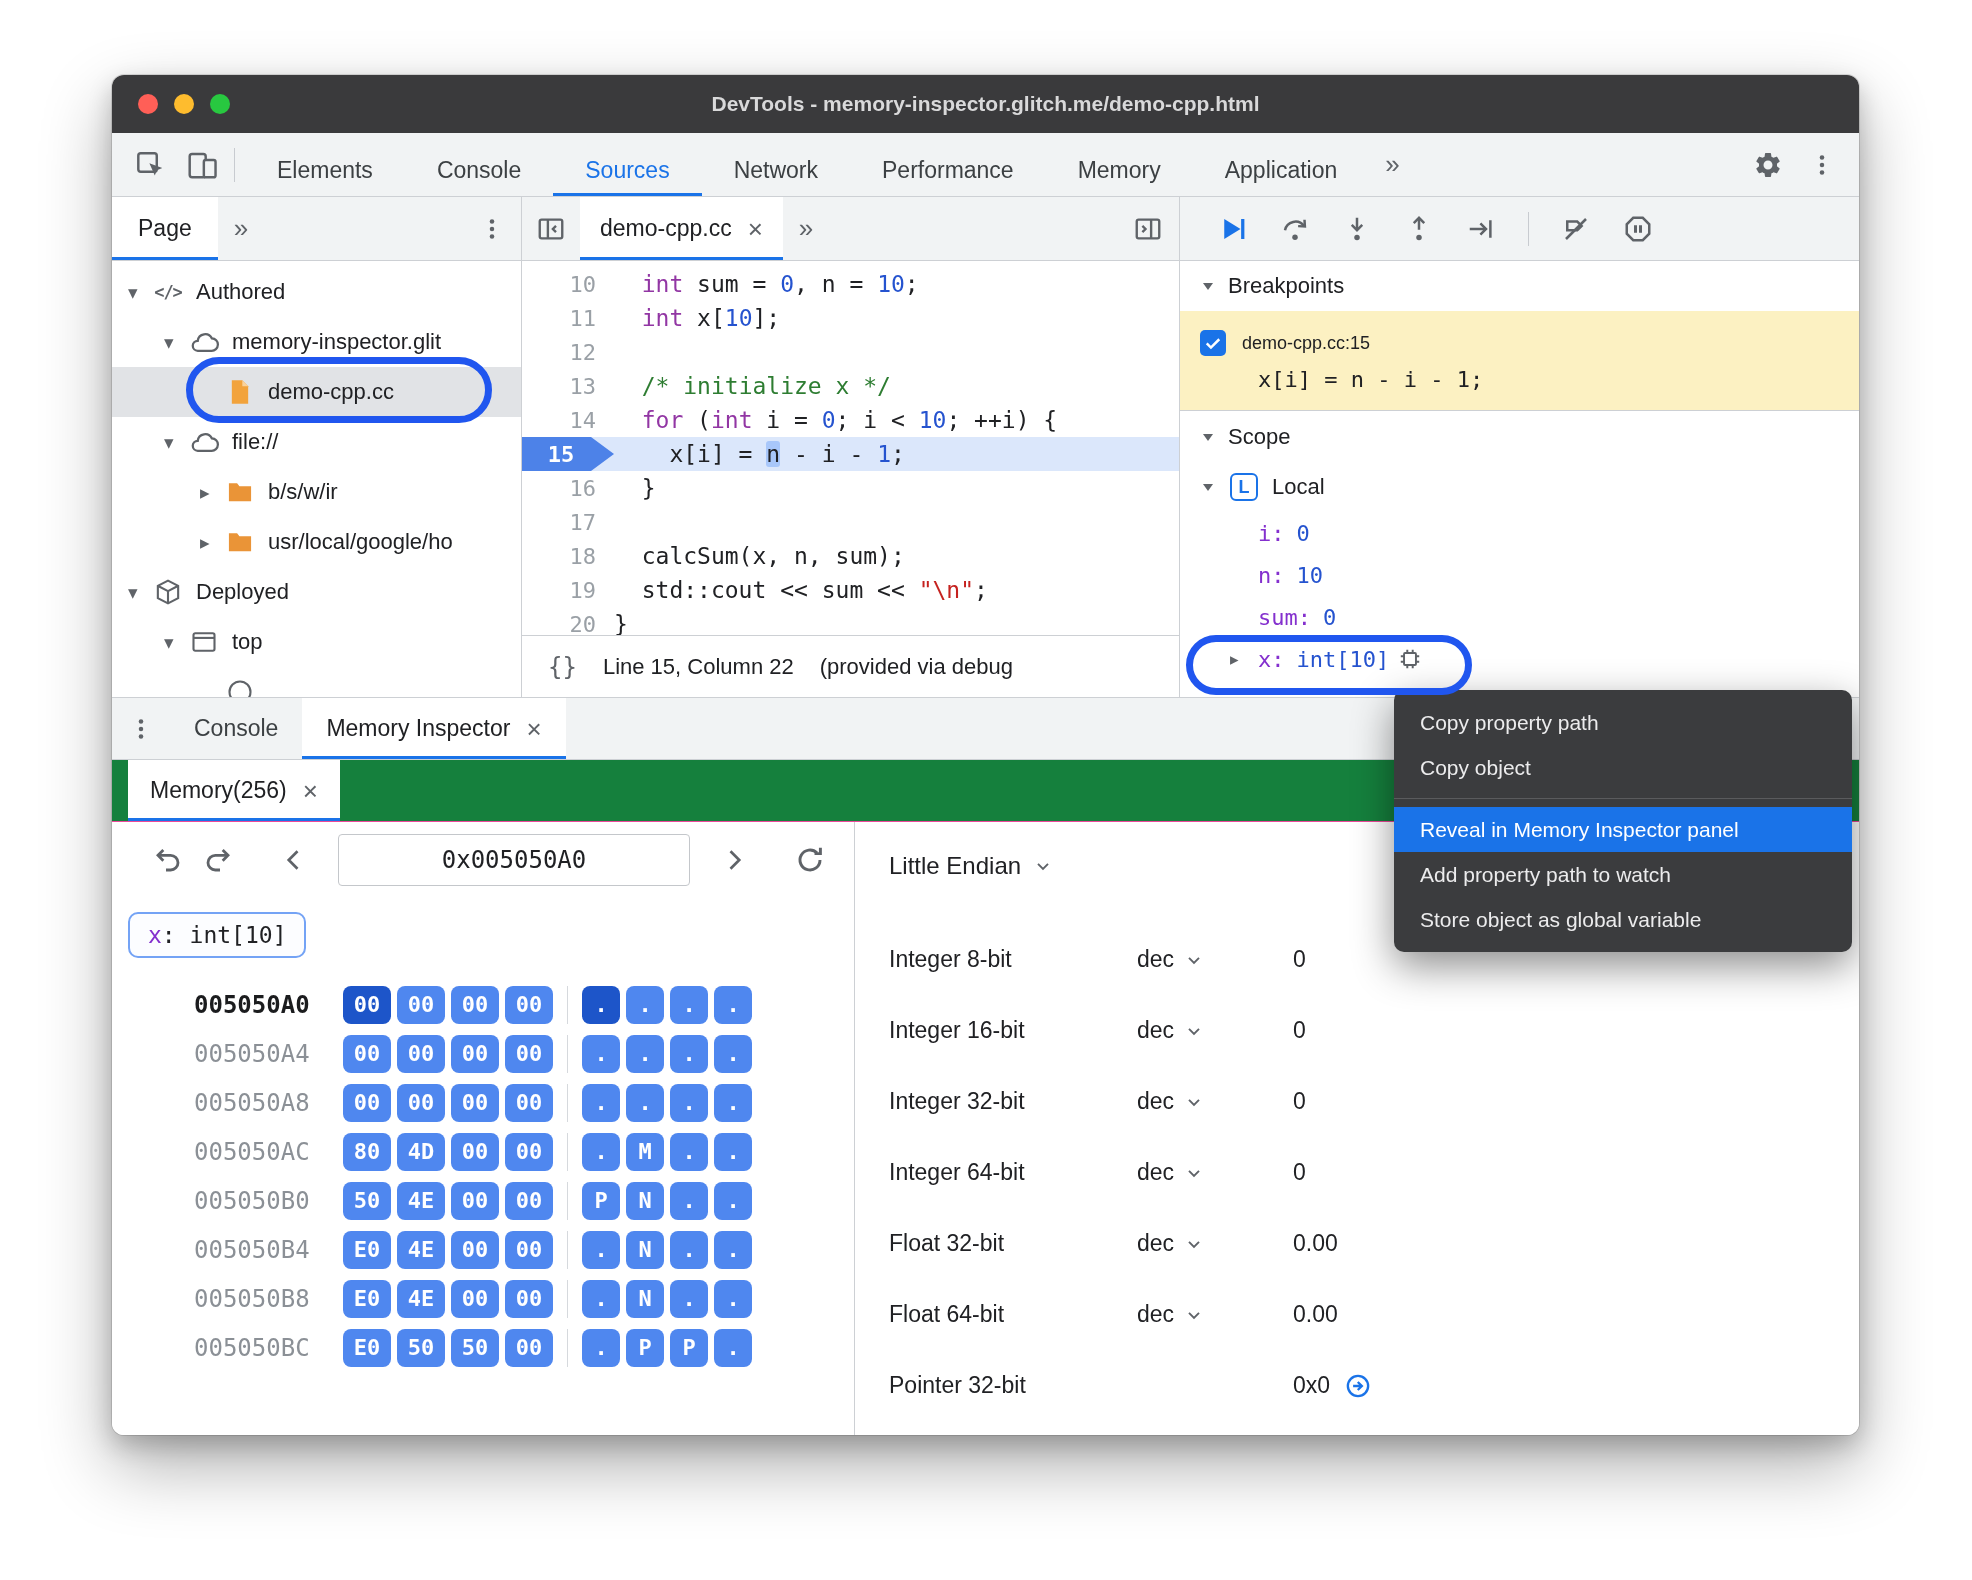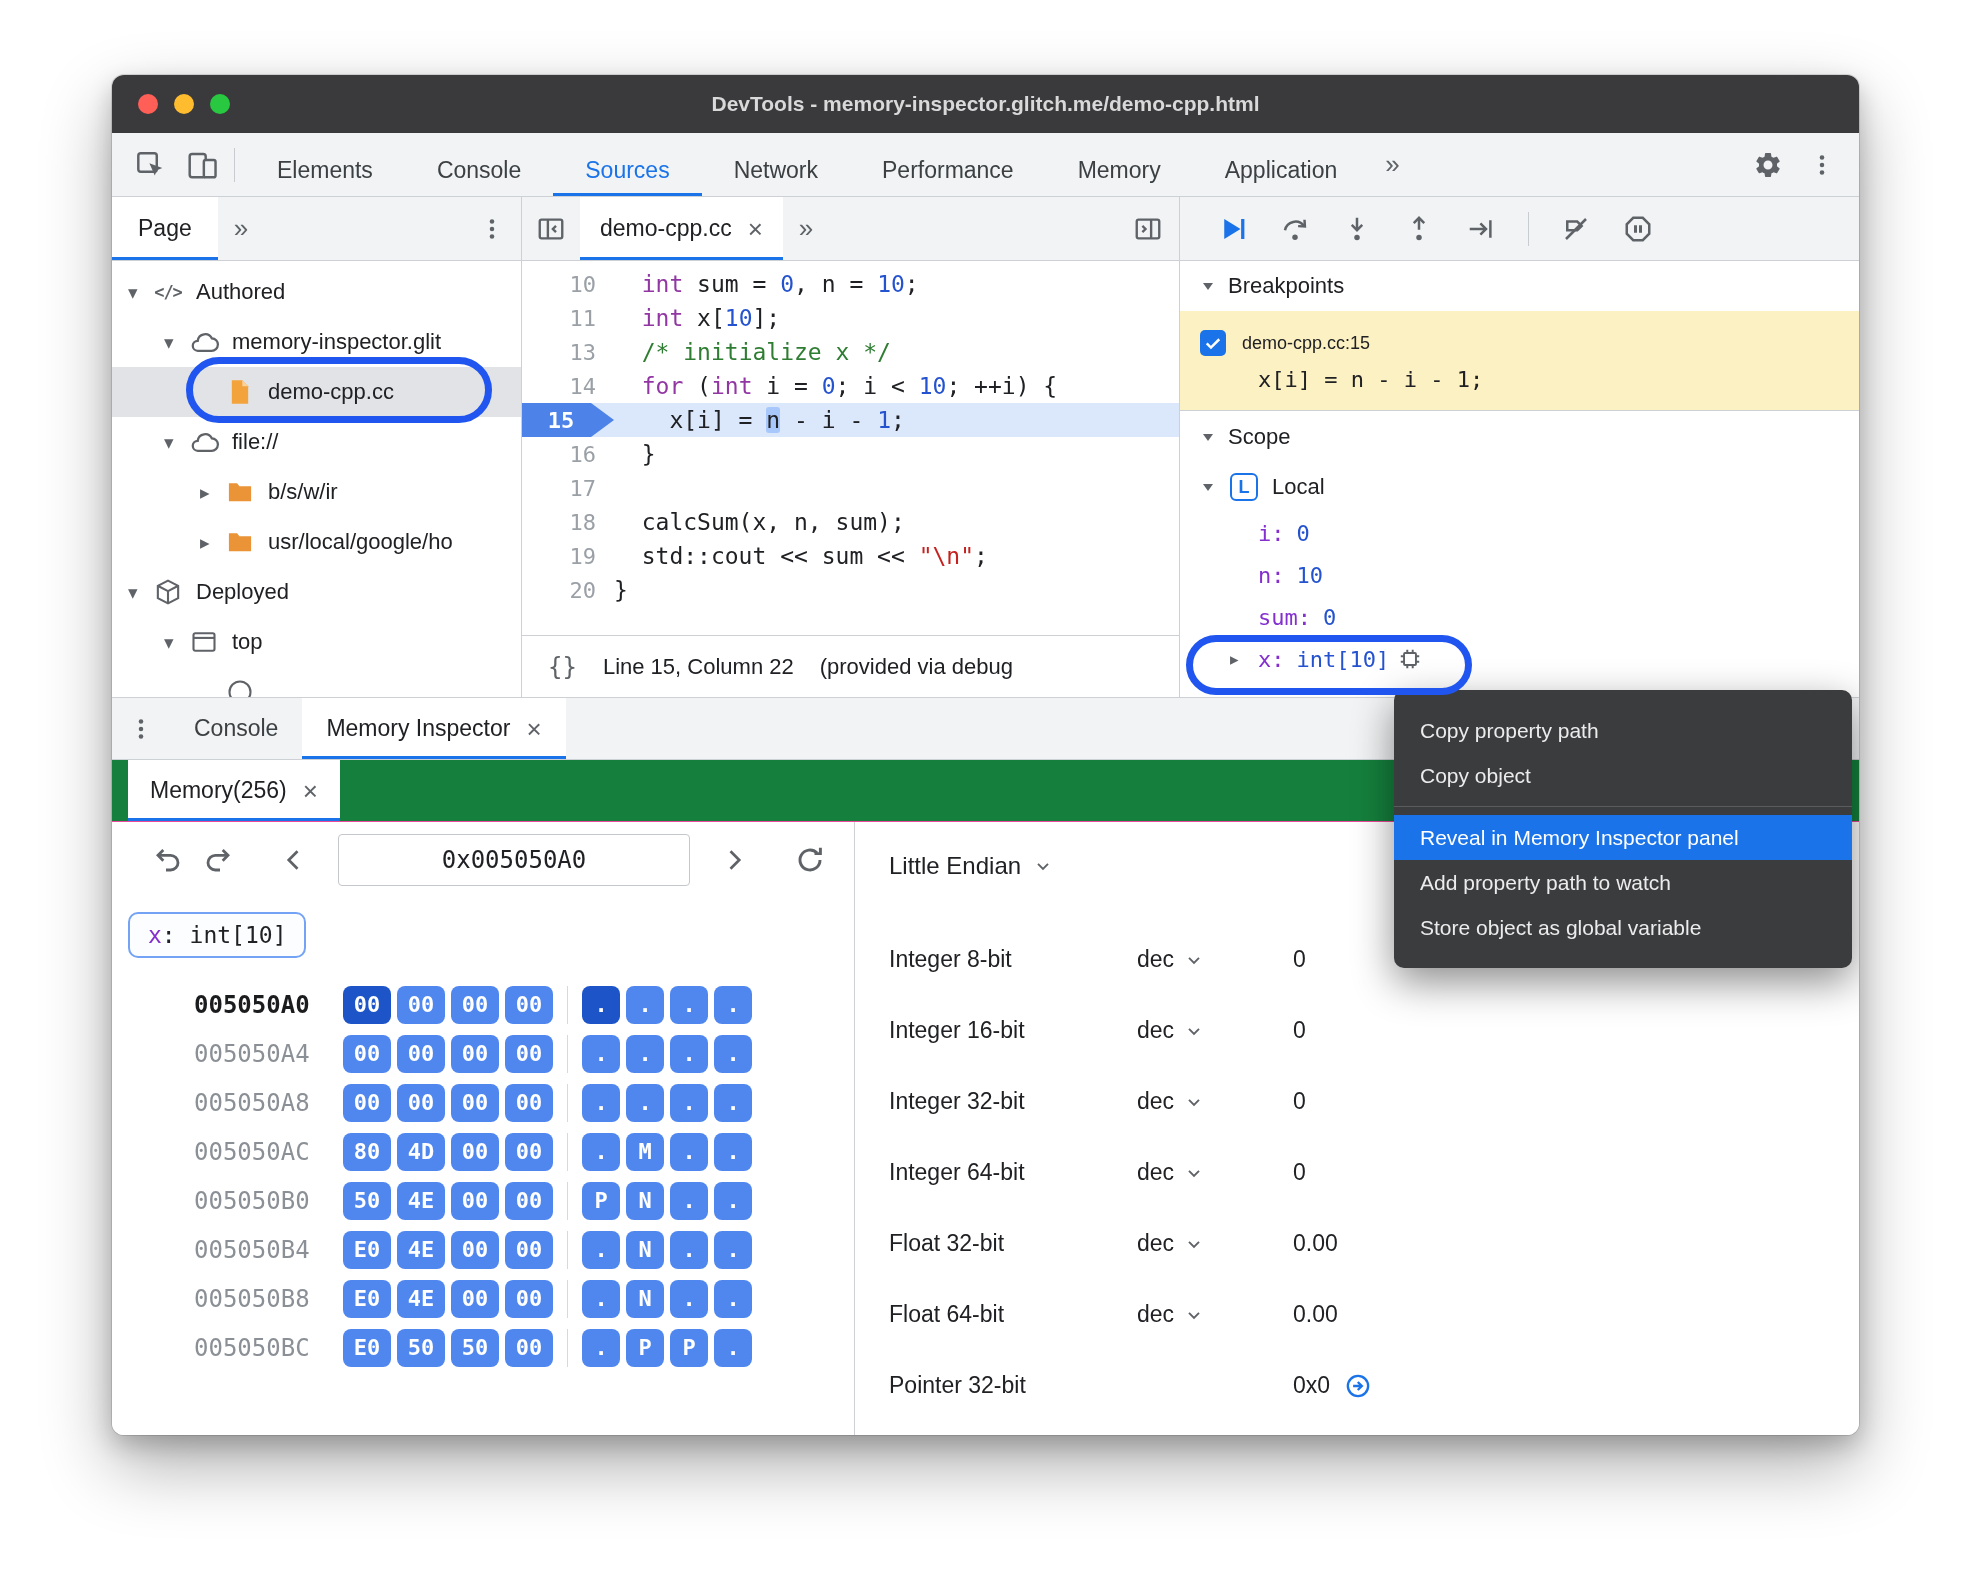--- a/index.html
+++ b/index.html
@@ -80,21 +80,21 @@
   .scope-local { height:50px; min-height:50px; display:flex; align-items:center; gap:14px; padding-left:20px; font-size:22px; color:#202124; }
   .local-badge { width:28px; height:28px; border:2px solid #1a73e8; border-radius:6px; color:#1a73e8; font-size:18px; font-weight:700; display:flex; align-items:center; justify-content:center; background:#fff; }
   .scope-var { height:42px; display:flex; align-items:center; padding-left:78px; font-family:"DejaVu Sans Mono",monospace; font-size:22px; }
   .scope-var.expandable { padding-left:50px; }
   .exp-tri { width:28px; color:#5f6368; font-size:17px; font-family:"Liberation Sans",sans-serif; }
   .var-name { color:#8430ce; }
   .var-val { color:#2553cf; margin-left:12px; }
   .memchip-box { margin-left:8px; }
 
   
-  .menu { position:absolute; left:1282px; top:615px; width:458px; background:#3b3c3e; border-radius:10px; padding:18px 0;
+  .menu { position:absolute; left:1282px; top:615px; width:458px; background:#3b3c3e; border-radius:10px; padding:10px 0;
     box-shadow:0 14px 40px rgba(0,0,0,.45); z-index:60; }
   .menu-item { height:45px; display:flex; align-items:center; padding:0 26px; color:#ececed; font-size:21px; }
   .menu-item.highlight { background:#1a73e8; color:#fff; }
   .menu-sep { height:1px; background:#5a5b5d; margin:8px 0; }
 
   
   .drawer { position:absolute; left:0; top:622px; width:100%; height:738px; border-top:1px solid #cdd0d4; background:#fff; display:flex; flex-direction:column; }
   .drawer-tabbar { height:62px; min-height:62px; background:#f1f3f4; border-bottom:1px solid #cdd0d4; display:flex; align-items:stretch; }
   .drawer-kebab { width:58px; align-self:stretch; }
   .drawer-tab { display:flex; align-items:center; gap:16px; padding:0 24px; font-size:23px; color:#3c4043; }
@@ -313,20 +313,24 @@
       <div class="code-area" id="code">
           <div class="code-line">
             <div class="gutter">10</div>
             <div class="line-content"><span>  </span><span class="tok-kw">int</span><span> sum = </span><span class="tok-num">0</span><span>, n = </span><span class="tok-num">10</span><span>;</span></div>
           </div>
           <div class="code-line">
             <div class="gutter">11</div>
             <div class="line-content"><span>  </span><span class="tok-kw">int</span><span> x[</span><span class="tok-num">10</span><span>];</span></div>
           </div>
           <div class="code-line">
+            <div class="gutter">12</div>
+            <div class="line-content"></div>
+          </div>
+          <div class="code-line">
             <div class="gutter">13</div>
             <div class="line-content"><span>  </span><span class="tok-com">/* initialize x */</span></div>
           </div>
           <div class="code-line">
             <div class="gutter">14</div>
             <div class="line-content"><span>  </span><span class="tok-kw">for</span><span> (</span><span class="tok-kw">int</span><span> i = </span><span class="tok-num">0</span><span>; i &lt; </span><span class="tok-num">10</span><span>; ++i) {</span></div>
           </div>
           <div class="code-line current">
             <div class="gutter">15</div>
             <div class="line-content"><span>    x[i] = </span><span class="tok-hl">n</span><span> - i - </span><span class="tok-num">1</span><span>;</span></div>

